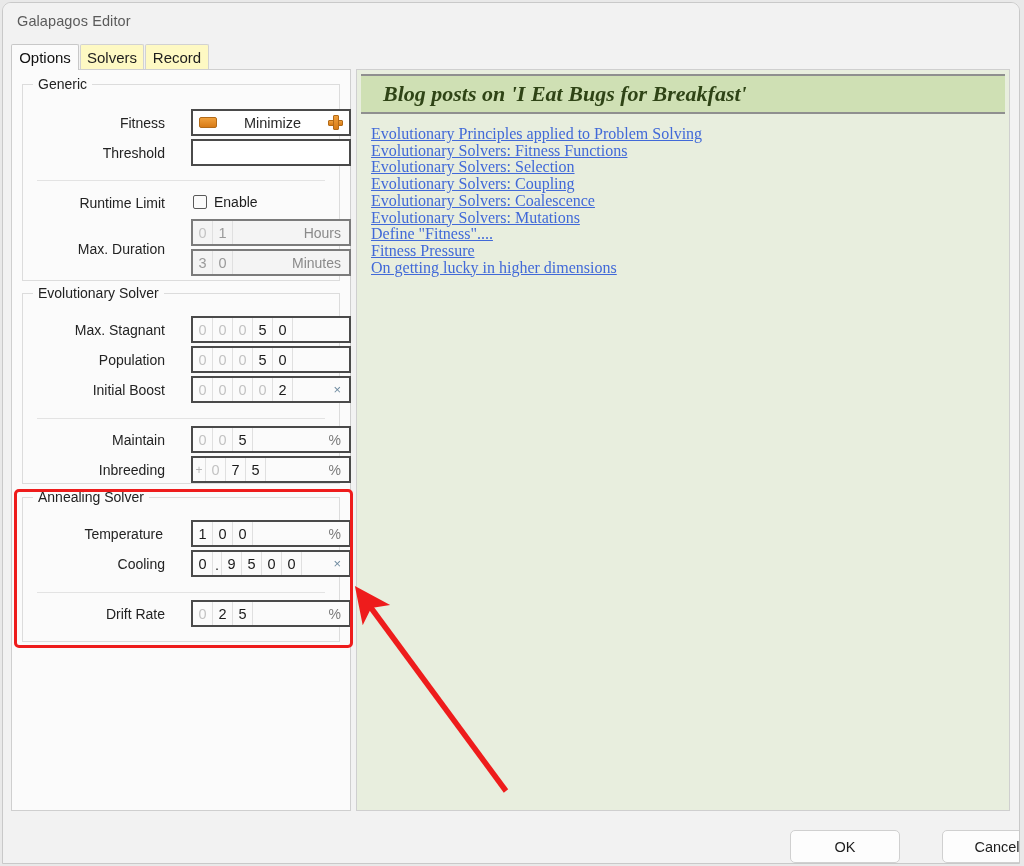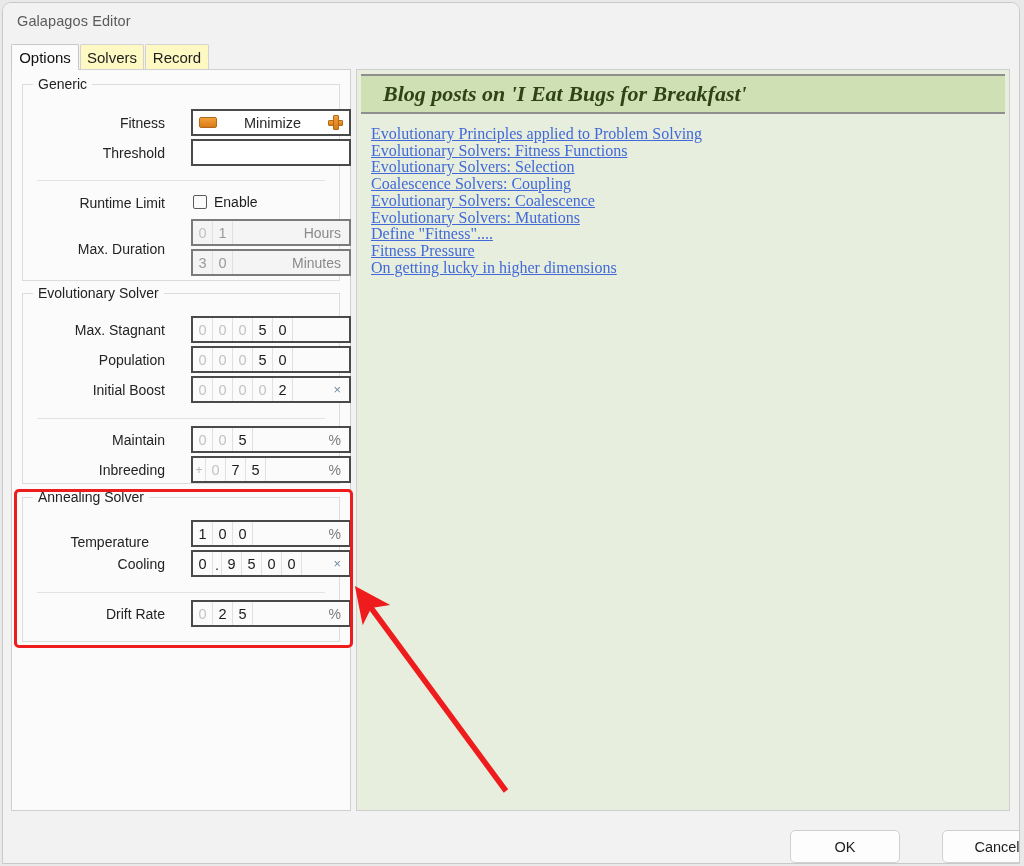--- a/index.html
+++ b/index.html
@@ -325,21 +325,21 @@
             <span class="filler"></span>
             <span class="suffix pct">%</span>
           </div>
         </div>
       </div>
 
       <div class="group" style="top:427px;height:145px;">
         <div class="group-title">Annealing Solver</div>
 
         <div class="row" style="left:0;top:22px;width:300px;">
-          <div class="row-label" style="right:174px;margin-top:8px;">Temperature</div>
+          <div class="row-label" style="right:160px;">Temperature</div>
           <div class="numfield" style="left:168px;top:0;">
             <span class="cell">1</span>
             <span class="cell">0</span>
             <span class="cell">0</span>
             <span class="filler"></span>
             <span class="suffix pct">%</span>
           </div>
         </div>
 
         <div class="row" style="left:0;top:52px;width:300px;">
@@ -374,21 +374,21 @@
     <div class="redbox"></div>
 
     <div class="right-pane">
       <div class="blog-header">
         <span class="blog-header-text">Blog posts on 'I Eat Bugs for Breakfast'</span>
       </div>
       <div class="bloglist">
         <a class="bloglink">Evolutionary Principles applied to Problem Solving</a>
         <a class="bloglink">Evolutionary Solvers: Fitness Functions</a>
         <a class="bloglink">Evolutionary Solvers: Selection</a>
-        <a class="bloglink">Coalescence Solvers: Coupling</a>
+        <a class="bloglink">Evolutionary Solvers: Coupling</a>
         <a class="bloglink">Evolutionary Solvers: Coalescence</a>
         <a class="bloglink">Evolutionary Solvers: Mutations</a>
         <a class="bloglink">Define "Fitness"....</a>
         <a class="bloglink">Fitness Pressure</a>
         <a class="bloglink">On getting lucky in higher dimensions</a>
       </div>
     </div>
 
     <div class="btn" style="left:787px;">
       <span>OK</span>

